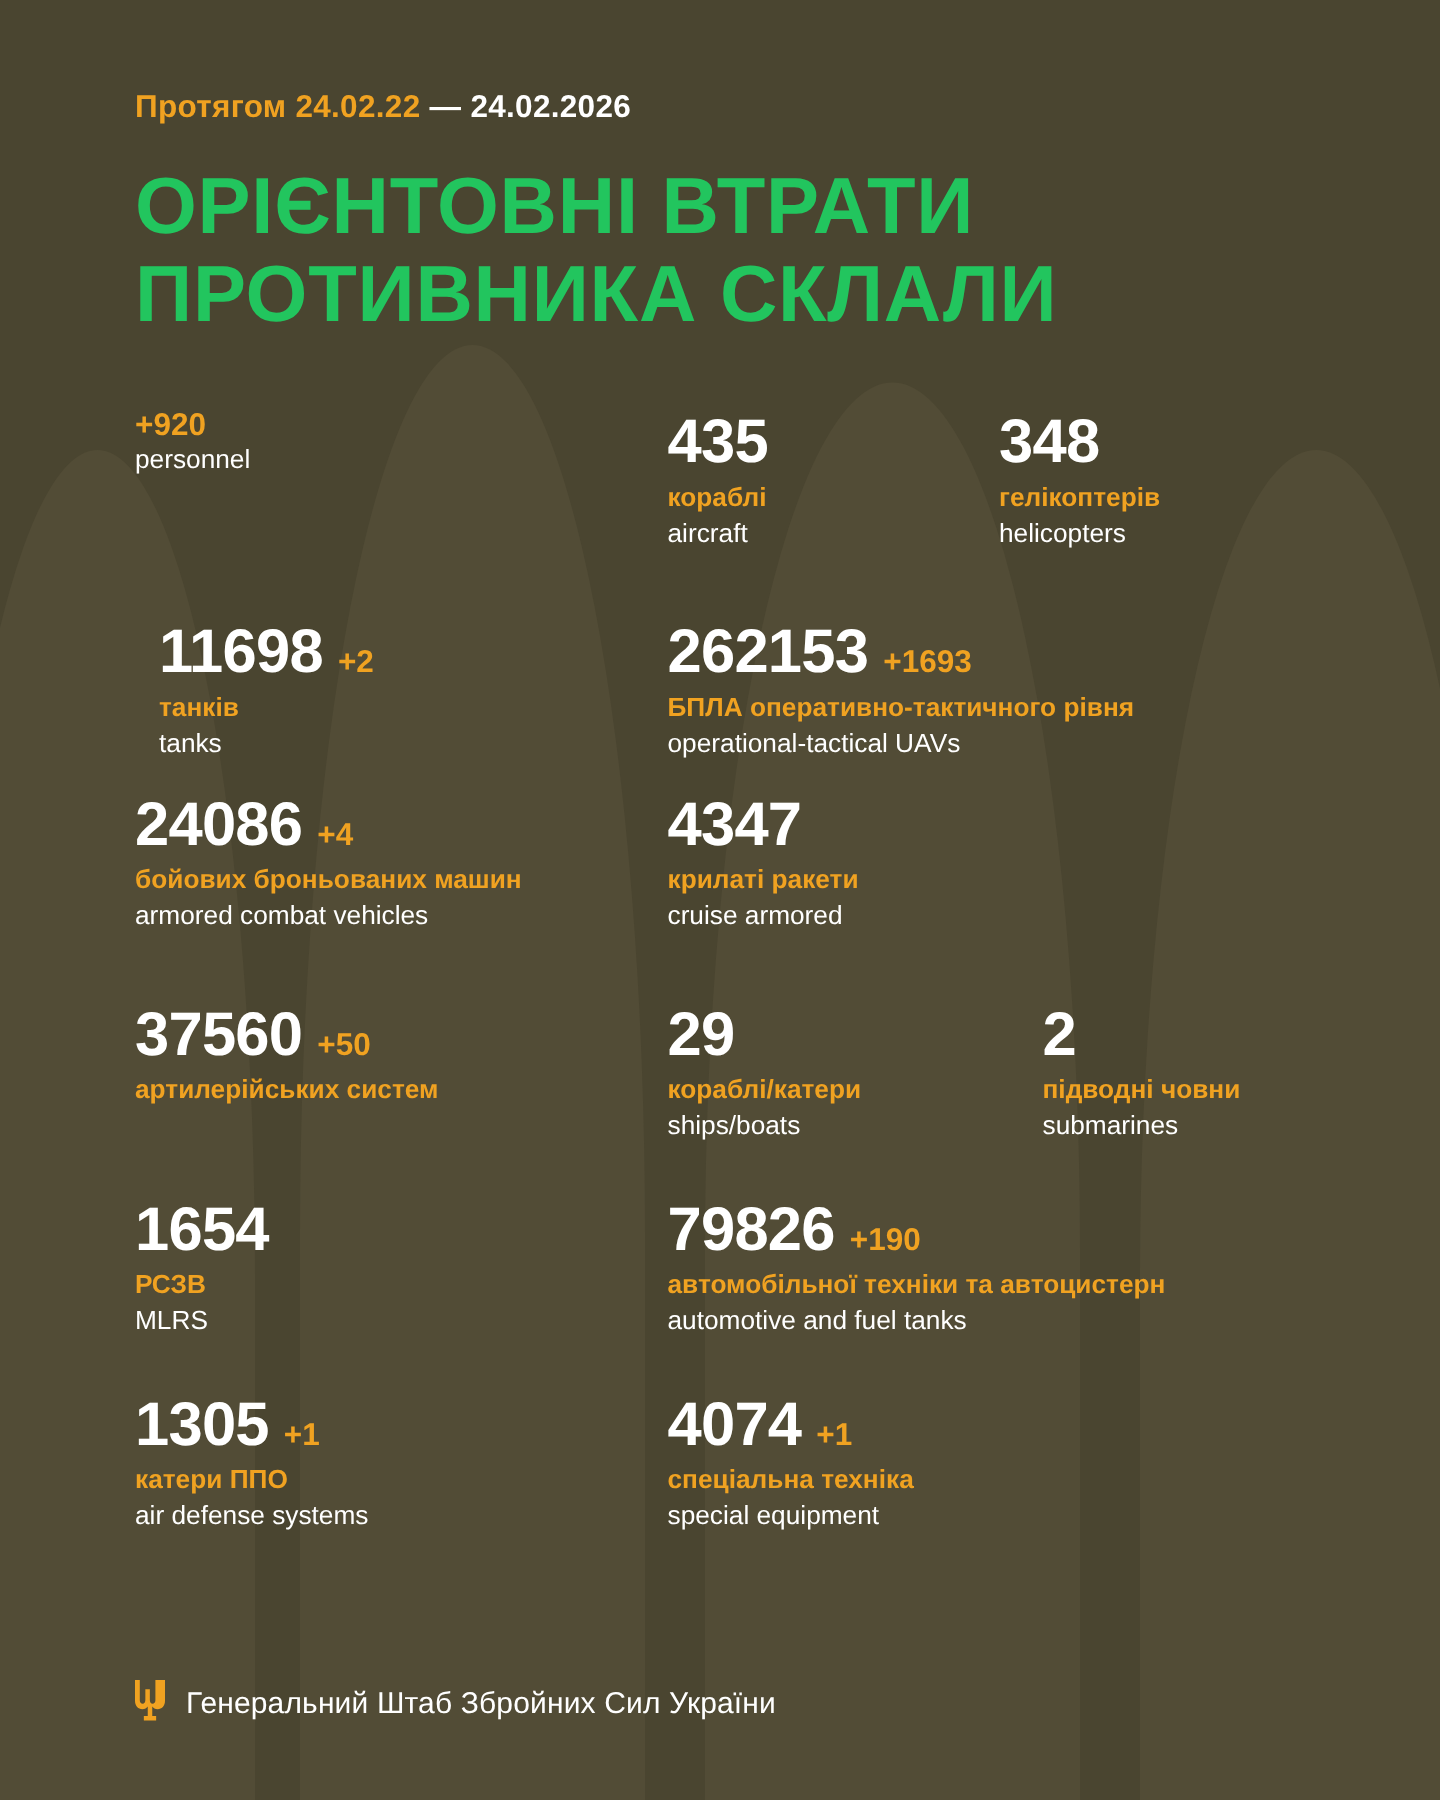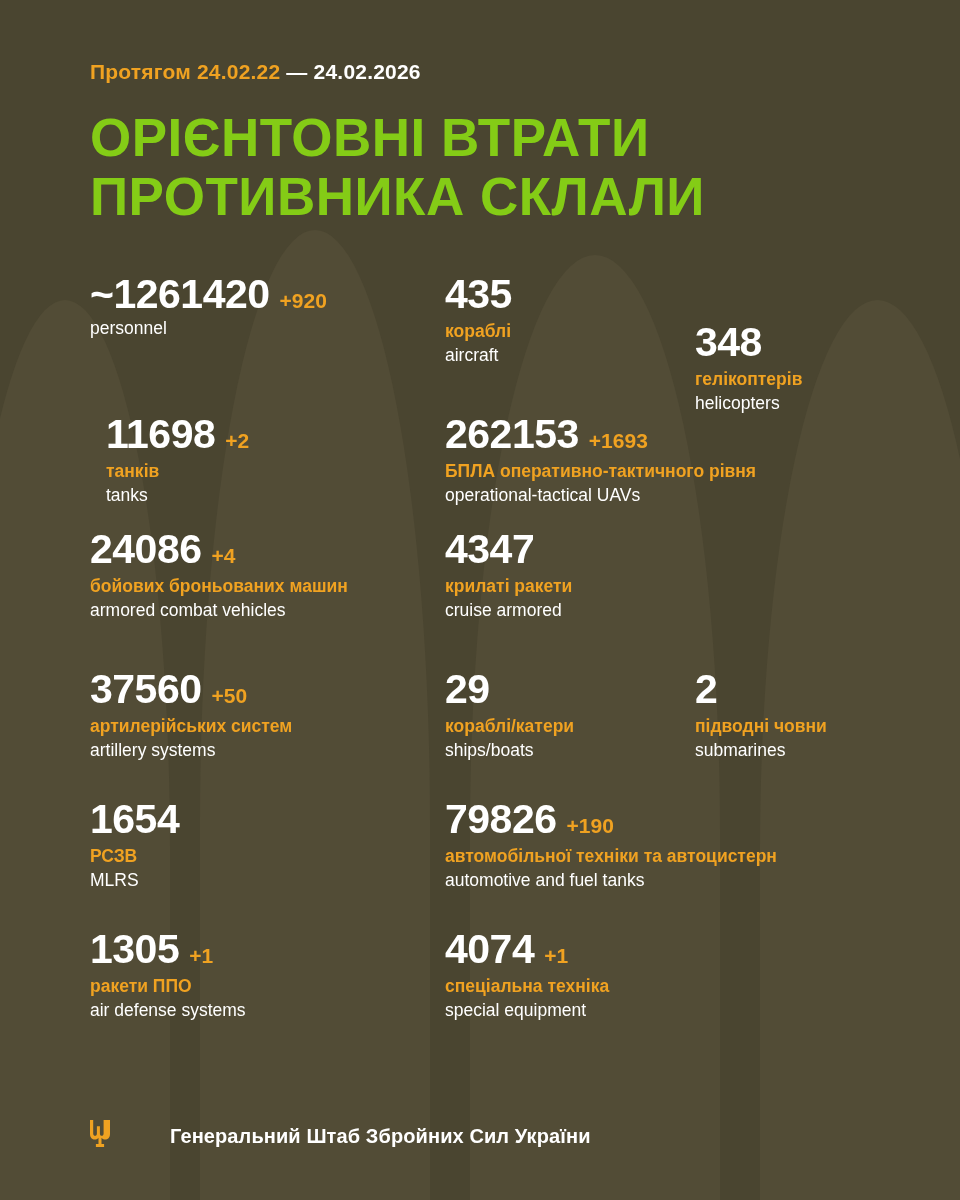--- a/index.html
+++ b/index.html
@@ -49,21 +49,21 @@
   }
   .date-line .to {
     color: #ffffff;
   }
   .date-line .dash {
     color: #ffffff;
   }
 
   .headline {
     margin-left: 90px;
-    color: #84cc16;
+    color: #22c55e;
     font-size: 53px;
     font-weight: bold;
     line-height: 1.12;
     letter-spacing: 0.5px;
     text-transform: uppercase;
     margin-bottom: 46px;
     max-width: 700px;
   }
 
   .grid {
@@ -119,24 +119,23 @@
     gap: 14px;
   }
   .trident {
     color: #f0a221;
     font-size: 26px;
     line-height: 1;
     font-weight: bold;
   }
   .footer-text {
     font-size: 20px;
-    font-weight: bold;
+    font-weight: normal;
     color: #ffffff;
     letter-spacing: 0.1px;
-    margin-left: 46px;
   }
 </style>
 </head>
 <body>
 
 <div class="bg-shapes">
   <div class="shell s1"></div>
   <div class="shell s2"></div>
   <div class="shell s3"></div>
   <div class="shell s4"></div>
@@ -152,36 +151,35 @@
 
   <h1 class="headline">
     <span>Орієнтовні втрати</span><br>
     <span>противника склали</span>
   </h1>
 
   <div class="grid">
 
     <div class="item" style="left:0px; top:0px;">
       <div class="value-row">
-        <span class="value">~1261420</span>
         <span class="delta">+920</span>
       </div>
       <div class="label-en">personnel</div>
     </div>
 
     <div class="item" style="left:355px; top:0px;">
       <div class="value-row">
         <span class="value">435</span>
         <span class="delta"></span>
       </div>
       <div class="label-ua">кораблі</div>
       <div class="label-en">aircraft</div>
     </div>
 
-    <div class="item" style="left:605px; top:0px;margin-top:48px;">
+    <div class="item" style="left:576px; top:0px;">
       <div class="value-row">
         <span class="value">348</span>
         <span class="delta"></span>
       </div>
       <div class="label-ua">гелікоптерів</div>
       <div class="label-en">helicopters</div>
     </div>
 
     <div class="item" style="left:16px; top:140px;">
       <div class="value-row">
@@ -218,21 +216,20 @@
       <div class="label-ua">крилаті ракети</div>
       <div class="label-en">cruise armored</div>
     </div>
 
     <div class="item" style="left:0px; top:395px;">
       <div class="value-row">
         <span class="value">37560</span>
         <span class="delta">+50</span>
       </div>
       <div class="label-ua">артилерійських систем</div>
-      <div class="label-en">artillery systems</div>
     </div>
 
     <div class="item" style="left:355px; top:395px;">
       <div class="value-row">
         <span class="value">29</span>
         <span class="delta"></span>
       </div>
       <div class="label-ua">кораблі/катери</div>
       <div class="label-en">ships/boats</div>
     </div>
@@ -262,21 +259,21 @@
       </div>
       <div class="label-ua">автомобільної техніки та автоцистерн</div>
       <div class="label-en">automotive and fuel tanks</div>
     </div>
 
     <div class="item" style="left:0px; top:655px;">
       <div class="value-row">
         <span class="value">1305</span>
         <span class="delta">+1</span>
       </div>
-      <div class="label-ua">ракети ППО</div>
+      <div class="label-ua">катери ППО</div>
       <div class="label-en">air defense systems</div>
     </div>
 
     <div class="item" style="left:355px; top:655px;">
       <div class="value-row">
         <span class="value">4074</span>
         <span class="delta">+1</span>
       </div>
       <div class="label-ua">спеціальна техніка</div>
       <div class="label-en">special equipment</div>

